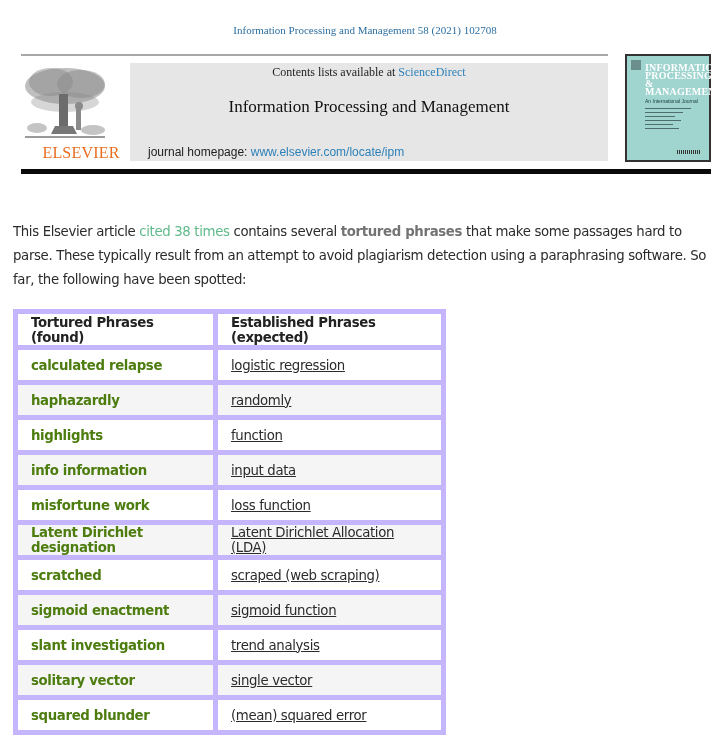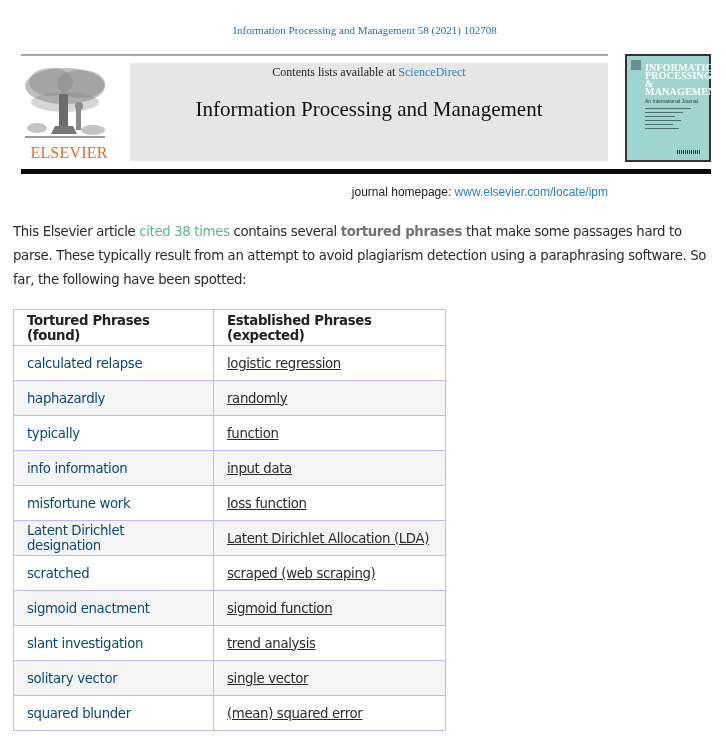--- a/index.html
+++ b/index.html
@@ -11,38 +11,38 @@
     font-family: "Liberation Serif", serif; font-size: 11px; color: #2e6fa1;
   }
   .top-rule {
     position: absolute; left: 21px; top: 54px; width: 587px; height: 2px; background: #a8a8a8;
   }
   .logo {
     position: absolute; left: 21px; top: 64px; width: 88px; height: 98px;
   }
   .logo svg { display: block; }
   .logo-word {
-    position: absolute; left: 4px; top: 80px; width: 88px; text-align: center;
+    position: absolute; left: 16px; top: 80px; width: 88px; text-align: center;
     font-family: "Liberation Serif", serif; font-size: 16px; color: #e86d1f; letter-spacing: 0.2px;
   }
   .banner {
     position: absolute; left: 130px; top: 63px; width: 478px; height: 98px; background: #e6e6e6;
   }
   .banner .contents {
     position: absolute; left: 0; top: 2px; width: 100%; text-align: center;
     font-family: "Liberation Serif", serif; font-size: 12px; color: #222;
   }
   .banner .contents a { color: #2e80b8; text-decoration: none; }
   .banner .title {
     position: absolute; left: 0; top: 34px; width: 100%; text-align: center;
-    font-family: "Liberation Serif", serif; font-size: 21px; color: #111;
+    font-family: "Liberation Serif", serif; font-size: 17px; color: #111;
   }
   .banner .homepage {
-    position: absolute; left: 0; top: 82px; width: 100%; text-align: right;
-    font-family: "Liberation Sans", sans-serif; font-size: 12px; color: #222; margin-top: 40px;
+    position: absolute; left: 18px; top: 82px; width: 100%; text-align: left;
+    font-family: "Liberation Sans", sans-serif; font-size: 12px; color: #222;
   }
   .banner .homepage a { color: #2e80b8; text-decoration: none; }
   .cover {
     position: absolute; left: 625px; top: 54px; width: 86px; height: 108px;
     background: #9fd4cf; border: 2px solid #333;
   }
   .cover .ctitle {
     position: absolute; left: 18px; top: 8px; font-family: "Liberation Serif", serif;
     font-weight: bold; font-size: 10px; line-height: 8px; color: #ffffff; letter-spacing: 0.2px;
   }
@@ -69,26 +69,26 @@
     letter-spacing: -0.35px;
   }
   .intro a { color: #5fb98a; text-decoration: none; margin-top: 14px; }
   .intro a.bold { font-weight: bold; color: #737373; }
 
   table.phrases {
     position: absolute; left: 13px; top: 309px; width: 433px; border-collapse: collapse;
     font-family: "DejaVu Sans", sans-serif; font-size: 13.3px; letter-spacing: -0.35px;
   }
   table.phrases th, table.phrases td {
-    border: 1px solid #c4b5fd; height: 35px; padding: 0 13px; text-align: left; vertical-align: middle;
+    border: 5px solid #c4b5fd; height: 35px; padding: 0 13px; text-align: left; vertical-align: middle;
   }
   table.phrases th { font-weight: bold; color: #222; height: 36px; }
   table.phrases th:first-child, table.phrases td:first-child { width: 200px; }
   table.phrases tbody tr:nth-child(even) { background: #f5f5f5; }
-  table.phrases td.found { color: #0c4a6e; }
+  table.phrases td.found { color: #4d7c0f; font-weight: bold; }
   table.phrases td.expected { color: #2b2b2b; text-decoration: underline; }
 </style>
 </head>
 <body>
 
 <div class="journal-ref">Information Processing and Management 58 (2021) 102708</div>
 <div class="top-rule"></div>
 
 <div class="logo">
   <svg width="88" height="78" viewBox="0 0 88 78">
@@ -149,21 +149,21 @@
   <tbody>
     <tr>
         <td class="found">calculated relapse</td>
         <td class="expected">logistic regression</td>
       </tr>
     <tr>
         <td class="found">haphazardly</td>
         <td class="expected">randomly</td>
       </tr>
     <tr>
-        <td class="found">typically</td>
+        <td class="found">highlights</td>
         <td class="expected">function</td>
       </tr>
     <tr>
         <td class="found">info information</td>
         <td class="expected">input data</td>
       </tr>
     <tr>
         <td class="found">misfortune work</td>
         <td class="expected">loss function</td>
       </tr>

